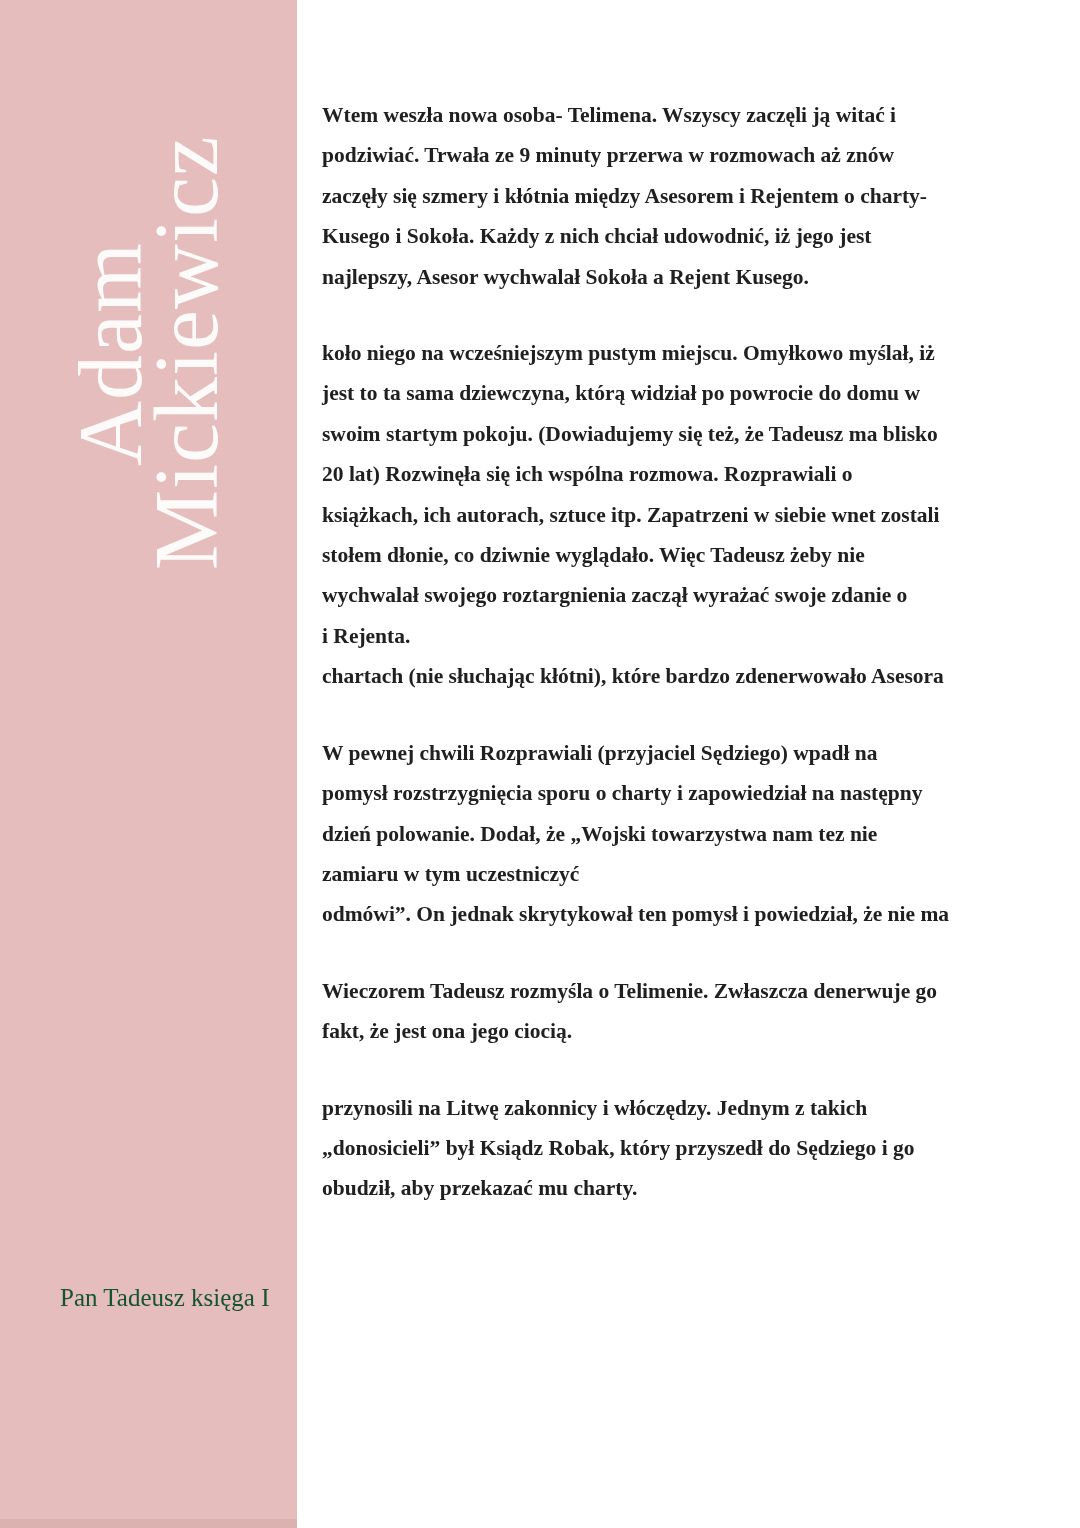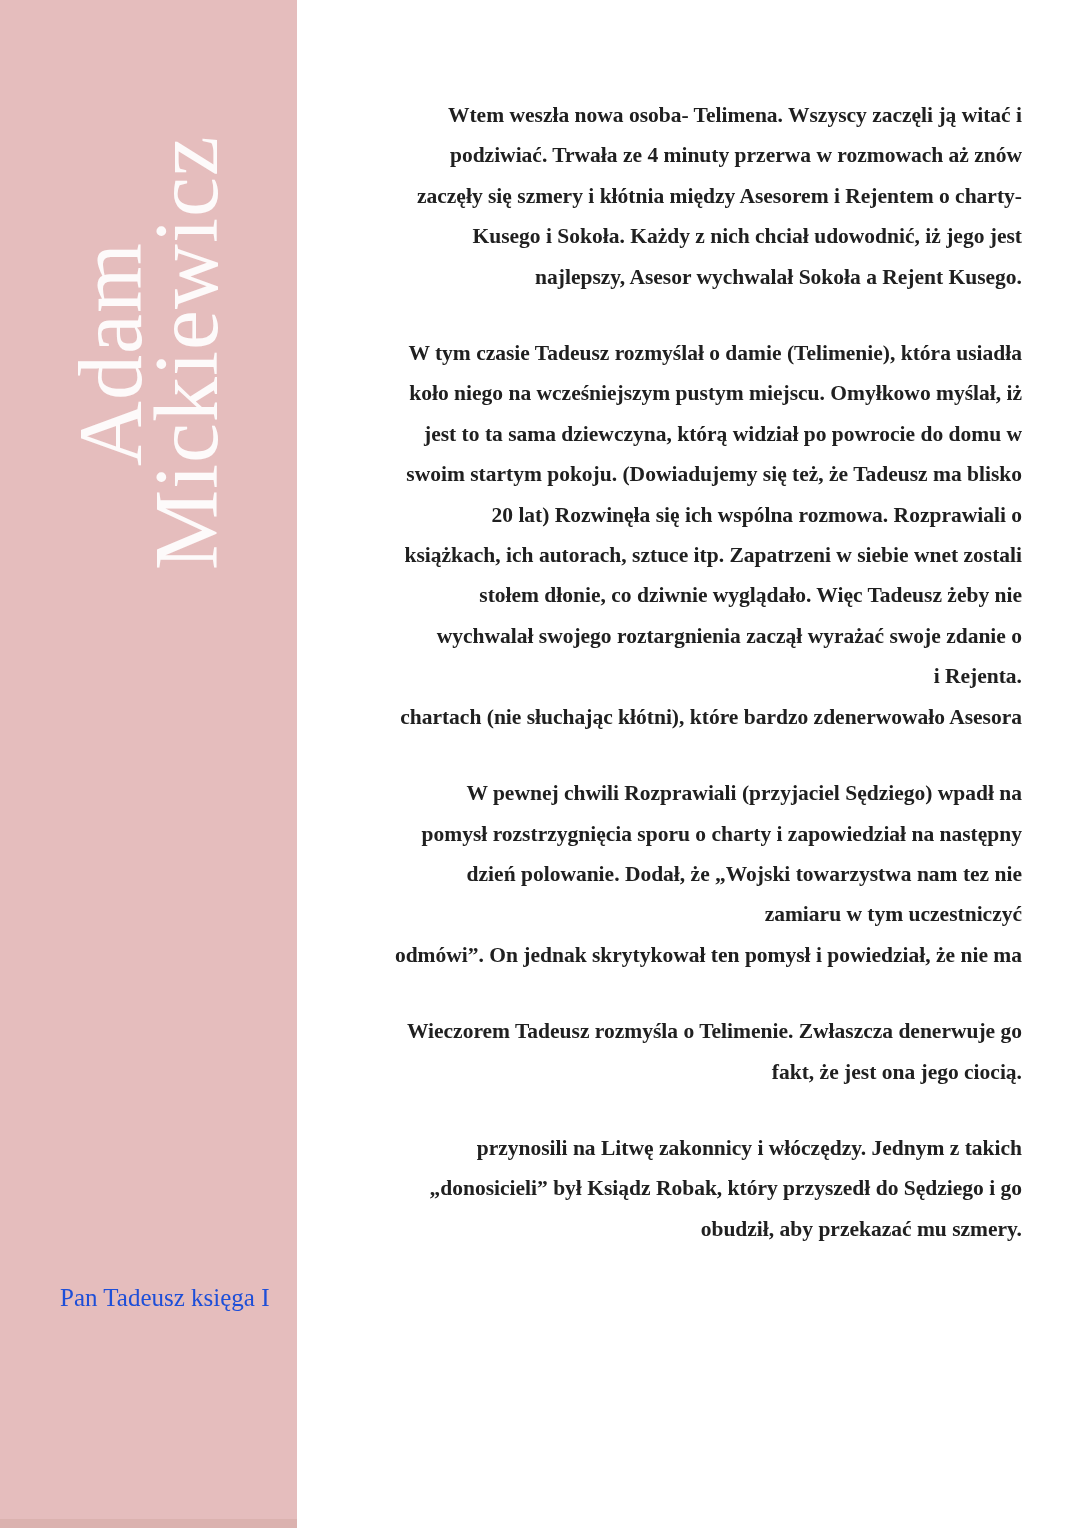--- a/index.html
+++ b/index.html
@@ -48,33 +48,32 @@
     letter-spacing: 1px;
   }
   .vertical-title .t-line {
     display: block;
     white-space: nowrap;
   }
   .sidebar-footer {
     position: absolute;
     left: 60px;
     top: 1283px;
-    color: #1d4ed8;
+    color: #14532d;
     font-size: 25px;
     line-height: 30px;
     white-space: nowrap;
   }
   
   .content {
     position: absolute;
     left: 322px;
     top: 95px;
     width: 700px;
     color: #202020;
-    text-align: right;
   }
   .para {
     margin: 0 0 36px 0;
     font-size: 21.5px;
     font-weight: 700;
     line-height: 40.4px;
   }
   .para .line {
     display: block;
     white-space: nowrap;
@@ -91,27 +90,26 @@
       <span class="t-line">Mickiewicz</span>
     </h1>
     <div class="sidebar-footer">Pan Tadeusz księga I</div>
     <div class="sidebar-bottom-strip"></div>
   </aside>
 
   <main class="content">
     <div>
         <p class="para">
           <span class="line">Wtem weszła nowa osoba- Telimena. Wszyscy zaczęli ją witać i</span>
-          <span class="line">podziwiać. Trwała ze 4 minuty przerwa w rozmowach aż znów</span>
+          <span class="line">podziwiać. Trwała ze 9 minuty przerwa w rozmowach aż znów</span>
           <span class="line">zaczęły się szmery i kłótnia między Asesorem i Rejentem o charty-</span>
           <span class="line">Kusego i Sokoła. Każdy z nich chciał udowodnić, iż jego jest</span>
           <span class="line">najlepszy, Asesor wychwalał Sokoła a Rejent Kusego.</span>
         </p>
         <p class="para">
-          <span class="line">W tym czasie Tadeusz rozmyślał o damie (Telimenie), która usiadła</span>
           <span class="line">koło niego na wcześniejszym pustym miejscu. Omyłkowo myślał, iż</span>
           <span class="line">jest to ta sama dziewczyna, którą widział po powrocie do domu w</span>
           <span class="line">swoim startym pokoju. (Dowiadujemy się też, że Tadeusz ma blisko</span>
           <span class="line">20 lat) Rozwinęła się ich wspólna rozmowa. Rozprawiali o</span>
           <span class="line">książkach, ich autorach, sztuce itp. Zapatrzeni w siebie wnet zostali</span>
           <span class="line">stołem dłonie, co dziwnie wyglądało. Więc Tadeusz żeby nie</span>
           <span class="line">wychwalał swojego roztargnienia zaczął wyrażać swoje zdanie o</span>
           <span class="line">i Rejenta.</span>
           <span class="line">chartach (nie słuchając kłótni), które bardzo zdenerwowało Asesora</span>
         </p>
@@ -122,18 +120,18 @@
           <span class="line">zamiaru w tym uczestniczyć</span>
           <span class="line">odmówi”. On jednak skrytykował ten pomysł i powiedział, że nie ma</span>
         </p>
         <p class="para">
           <span class="line">Wieczorem Tadeusz rozmyśla o Telimenie. Zwłaszcza denerwuje go</span>
           <span class="line">fakt, że jest ona jego ciocią.</span>
         </p>
         <p class="para">
           <span class="line">przynosili na Litwę zakonnicy i włóczędzy. Jednym z takich</span>
           <span class="line">„donosicieli” był Ksiądz Robak, który przyszedł do Sędziego i go</span>
-          <span class="line">obudził, aby przekazać mu szmery.</span>
+          <span class="line">obudził, aby przekazać mu charty.</span>
         </p>
       </div>
   </main>
 
 </div>
 
 </body></html>

